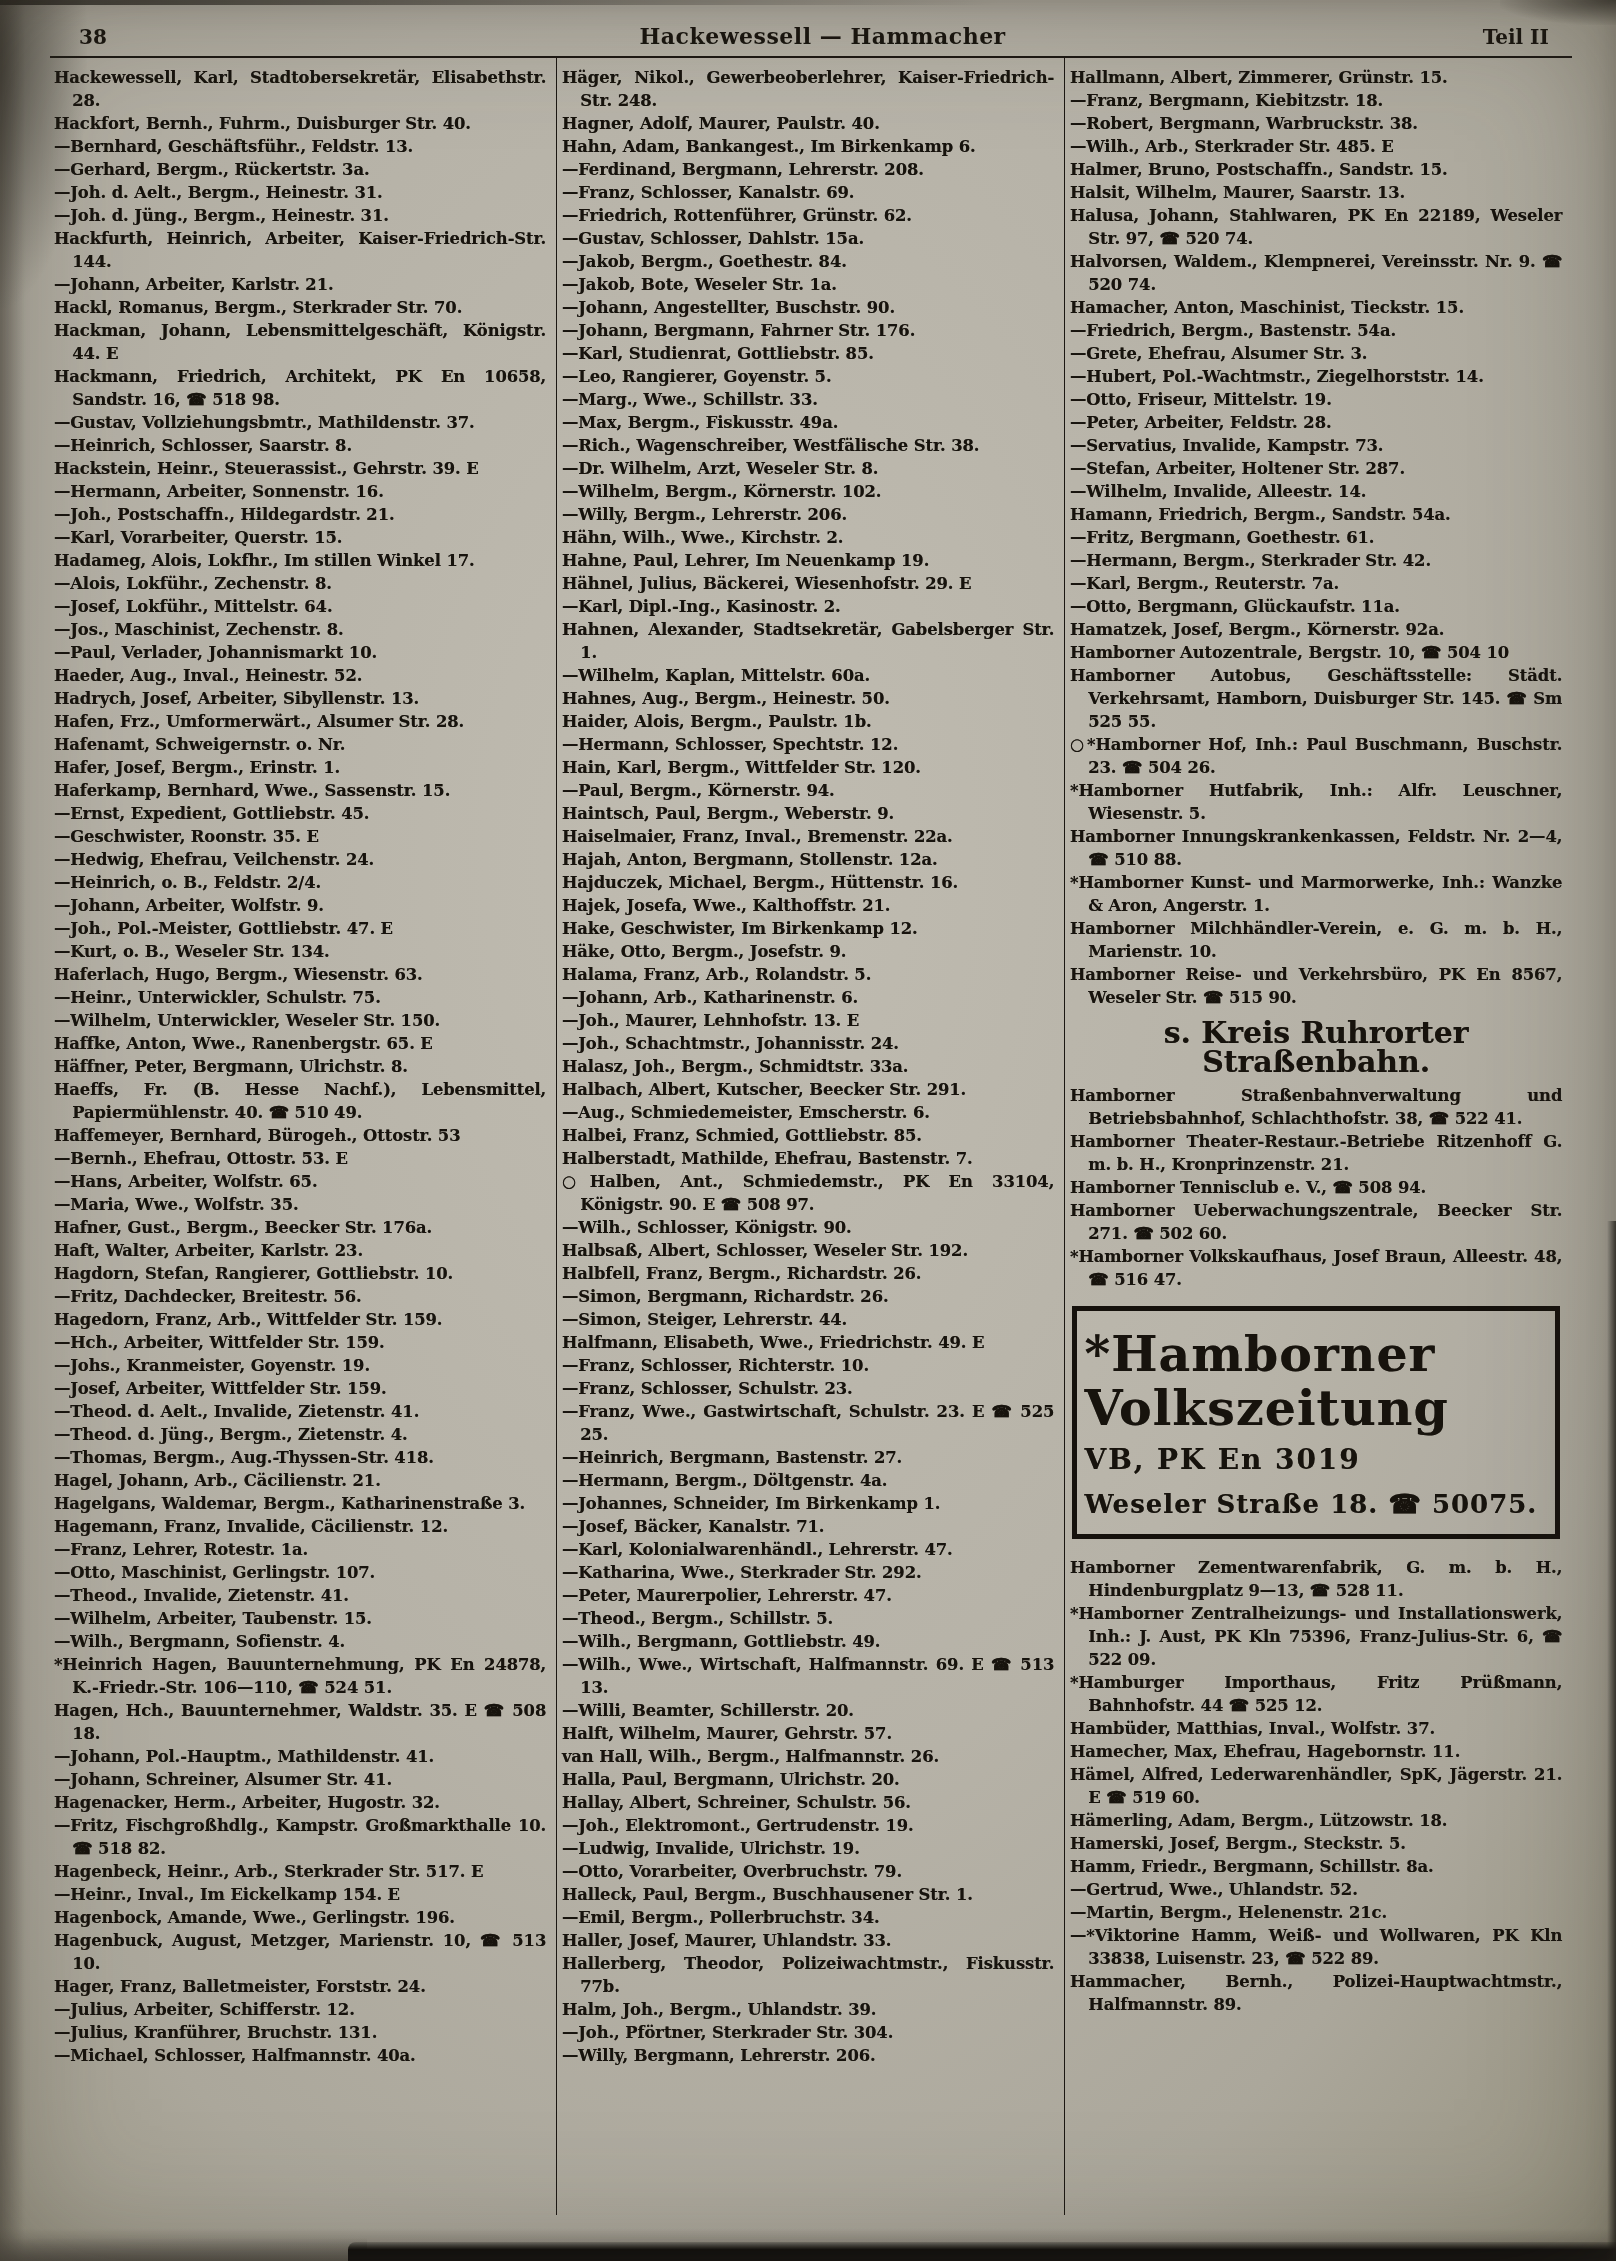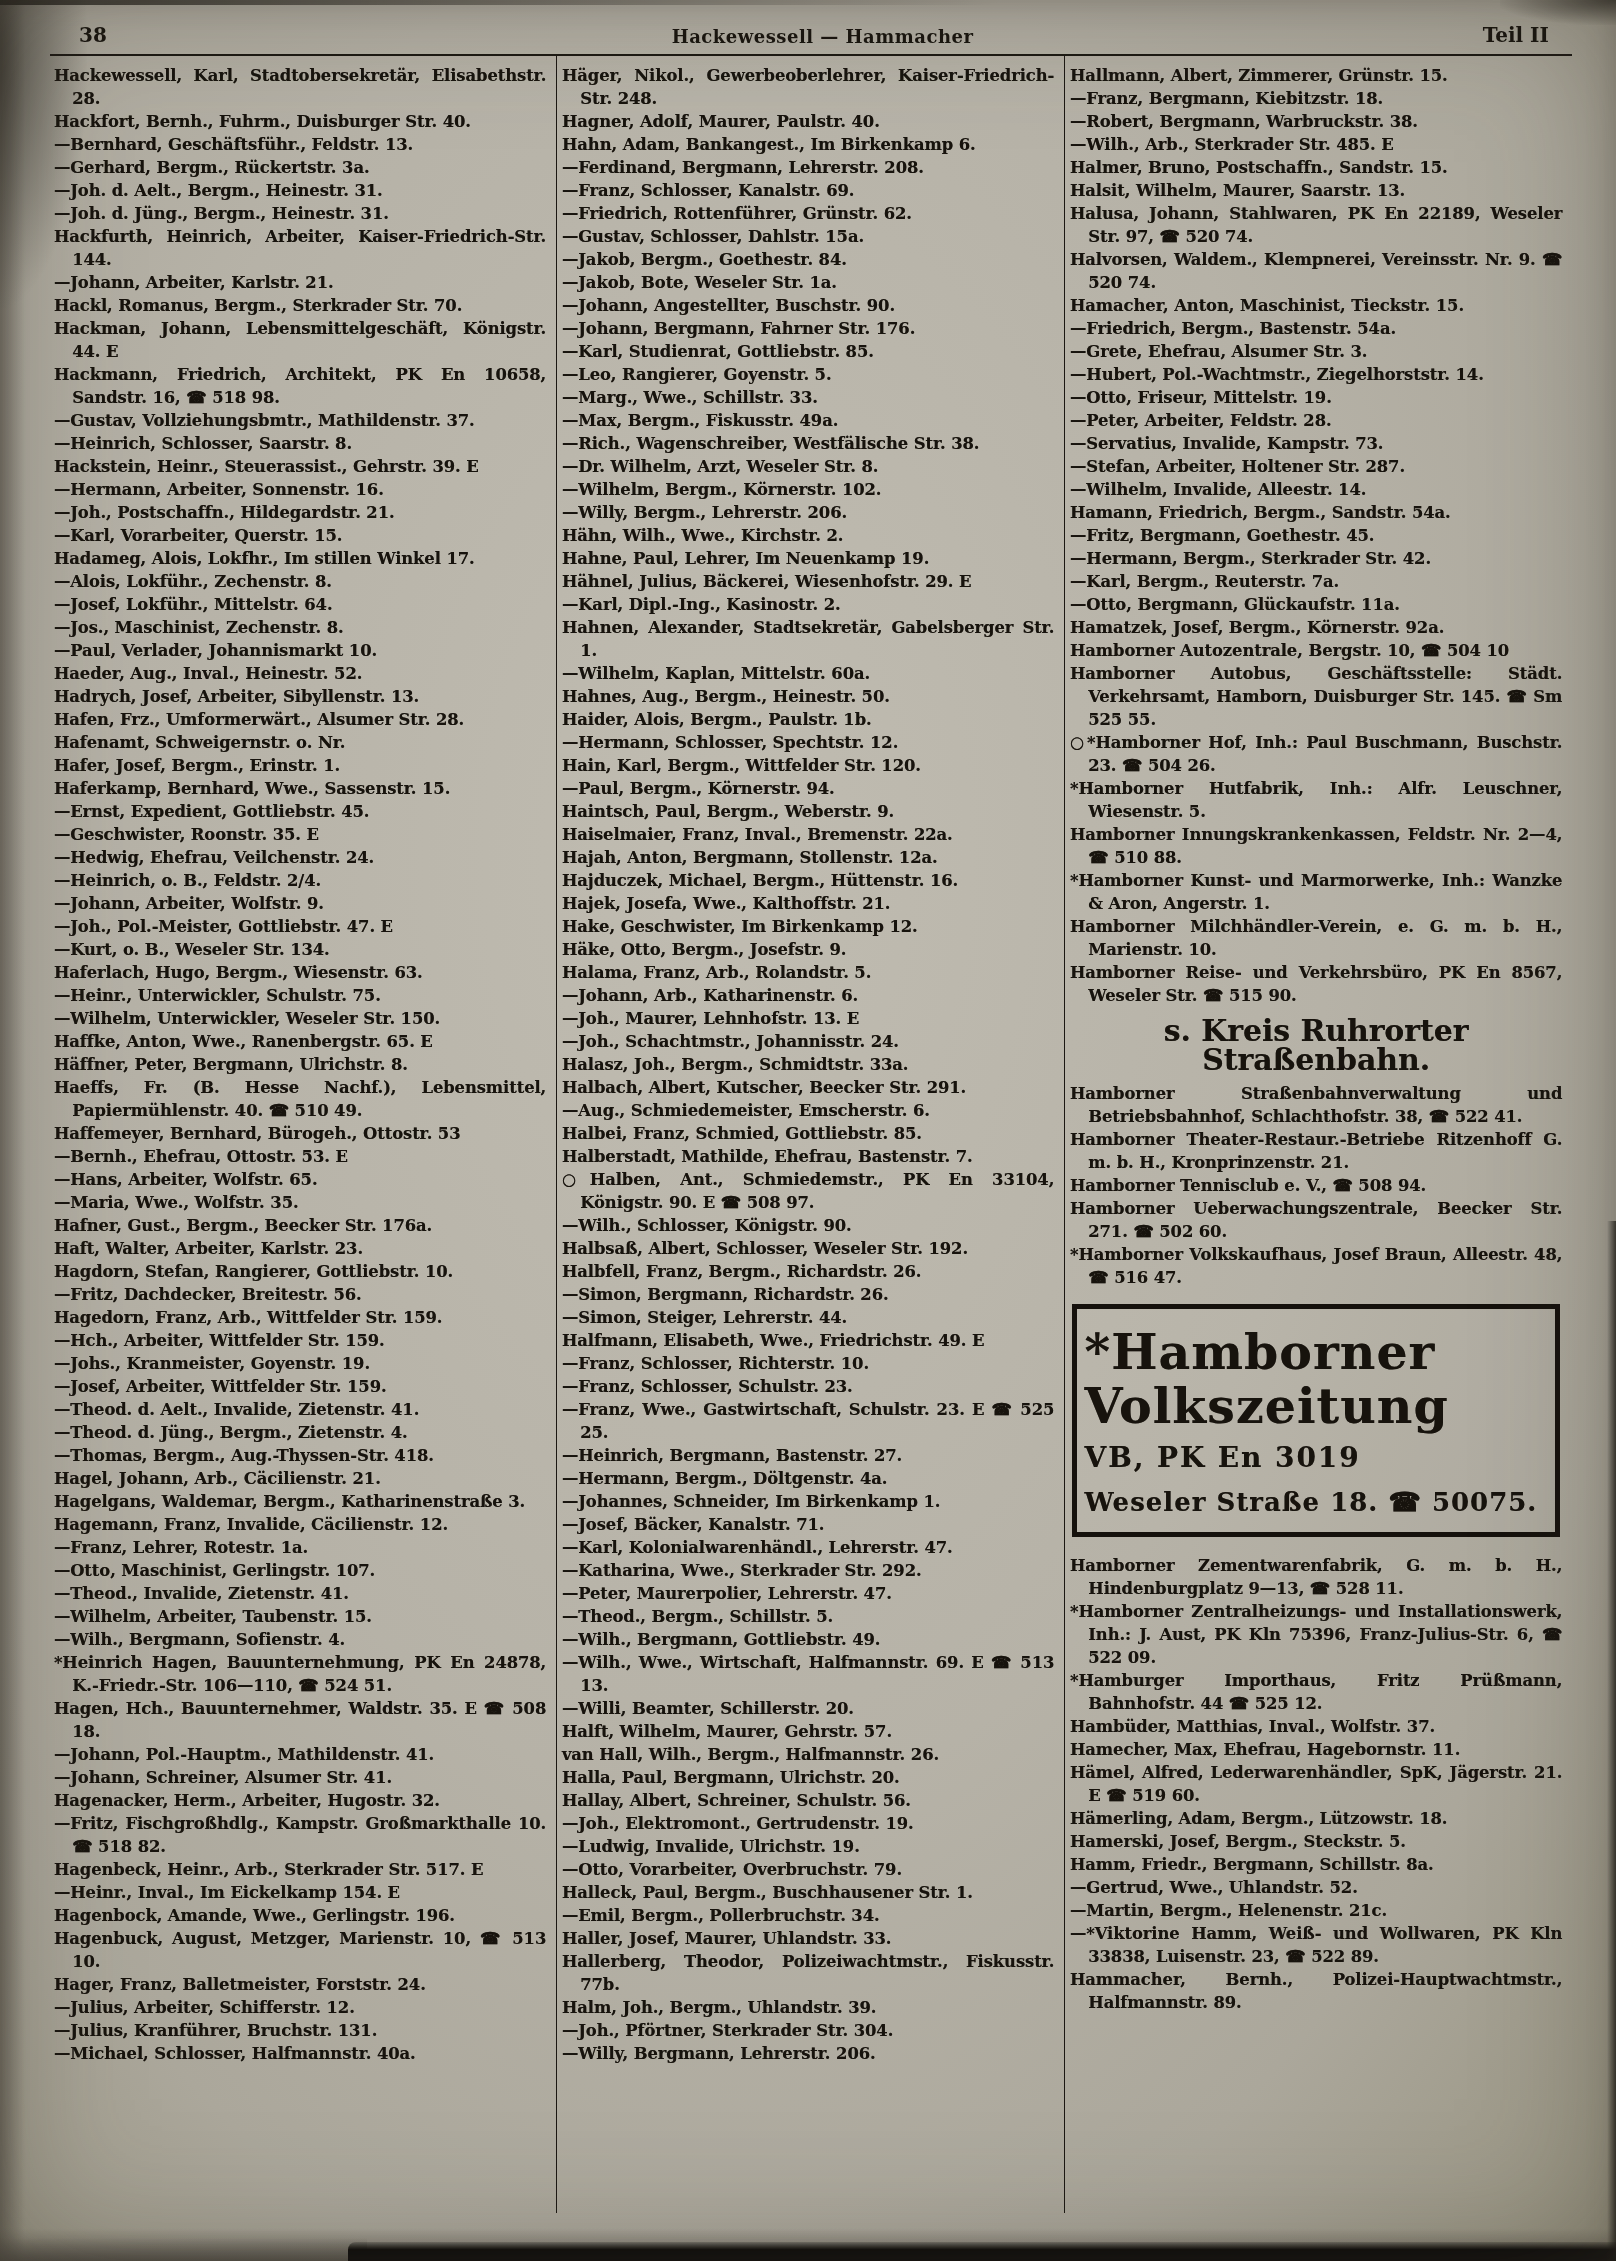--- a/index.html
+++ b/index.html
@@ -40,21 +40,21 @@
     background:linear-gradient(to left, rgba(15,14,11,.75), rgba(15,14,11,0));}
 
   .page-header{
     position:relative;
     display:grid;grid-template-columns:154px 1fr 154px;align-items:end;
     font-weight:bold;
     border-bottom:2.4px solid #1b1712;
     padding:5.8px 5.8px 6.8px 29px;
   }
   .page-number{font-size:20px;text-align:left;}
-  .page-title{font-size:18px;text-align:center;letter-spacing:0.5px;}
+  .page-title{font-size:22px;text-align:center;letter-spacing:0.5px;}
   .page-part{font-size:20px;text-align:right;padding-right:17.4px;}
 
   .columns{display:flex;align-items:stretch;height:calc(100% - 58px);}
   .col{
     flex:1 1 0;min-width:0;
     padding:7.7px 9.7px 0 3.9px;
     font-size:16.4px;line-height:23px;font-weight:bold;
     letter-spacing:-0.1px;
     text-shadow:0 0 0.5px rgba(23,19,13,.55);
     overflow:hidden;
@@ -268,21 +268,21 @@
         <p class="entry">Hamacher, Anton, Maschinist, Tieckstr. 15.</p>
         <p class="entry">—Friedrich, Bergm., Bastenstr. 54a.</p>
         <p class="entry">—Grete, Ehefrau, Alsumer Str. 3.</p>
         <p class="entry">—Hubert, Pol.-Wachtmstr., Ziegelhorststr. 14.</p>
         <p class="entry">—Otto, Friseur, Mittelstr. 19.</p>
         <p class="entry">—Peter, Arbeiter, Feldstr. 28.</p>
         <p class="entry">—Servatius, Invalide, Kampstr. 73.</p>
         <p class="entry">—Stefan, Arbeiter, Holtener Str. 287.</p>
         <p class="entry">—Wilhelm, Invalide, Alleestr. 14.</p>
         <p class="entry">Hamann, Friedrich, Bergm., Sandstr. 54a.</p>
-        <p class="entry">—Fritz, Bergmann, Goethestr. 45.</p>
+        <p class="entry">—Fritz, Bergmann, Goethestr. 61.</p>
         <p class="entry">—Hermann, Bergm., Sterkrader Str. 42.</p>
         <p class="entry">—Karl, Bergm., Reuterstr. 7a.</p>
         <p class="entry">—Otto, Bergmann, Glückaufstr. 11a.</p>
         <p class="entry">Hamatzek, Josef, Bergm., Körnerstr. 92a.</p>
         <p class="entry">Hamborner Autozentrale, Bergstr. 10, ☎ 504 10</p>
         <p class="entry">Hamborner Autobus, Geschäftsstelle: Städt. Verkehrsamt, Hamborn, Duisburger Str. 145. ☎ Sm 525 55.</p>
         <p class="entry">○*Hamborner Hof, Inh.: Paul Buschmann, Buschstr. 23. ☎ 504 26.</p>
         <p class="entry">*Hamborner Hutfabrik, Inh.: Alfr. Leuschner, Wiesenstr. 5.</p>
         <p class="entry">Hamborner Innungskrankenkassen, Feldstr. Nr. 2—4, ☎ 510 88.</p>
         <p class="entry">*Hamborner Kunst- und Marmorwerke, Inh.: Wanzke &amp; Aron, Angerstr. 1.</p>

